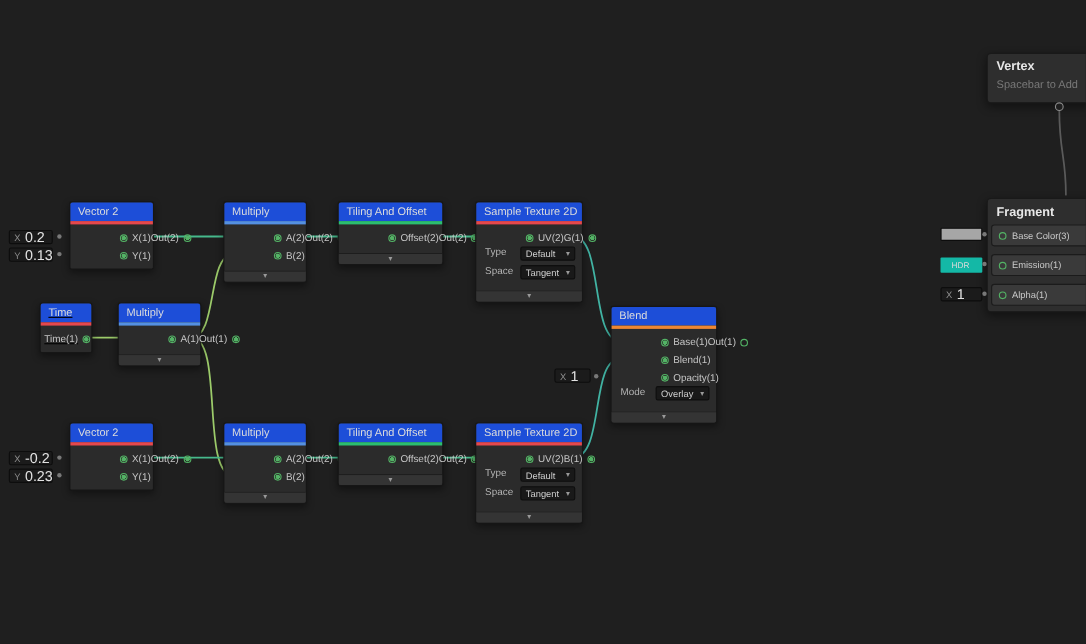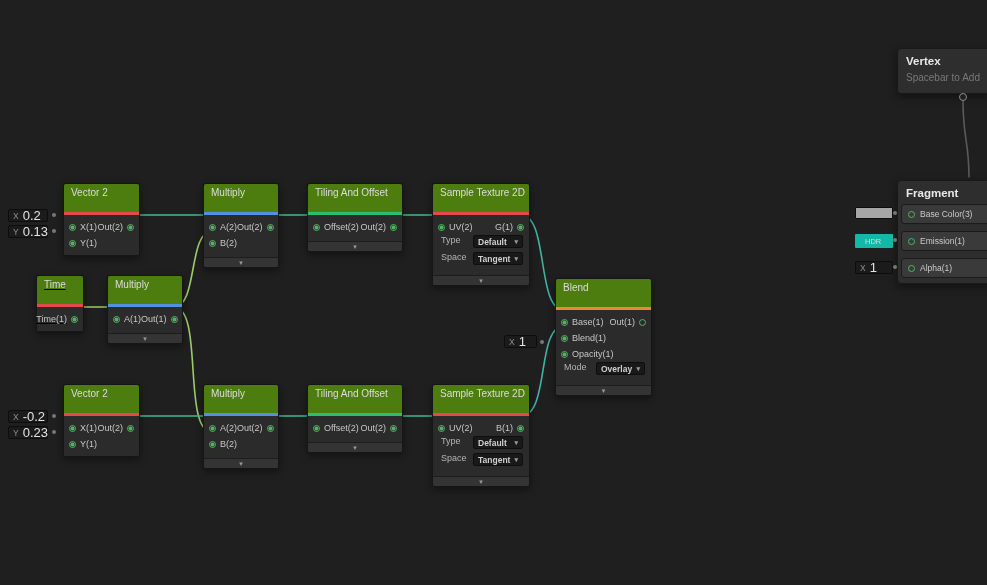--- a/index.html
+++ b/index.html
@@ -14,40 +14,40 @@
   .e-vec2{stroke:#46B98C;}
   .e-float{stroke:#9CCB6A;}
   .e-teal{stroke:#41B3A3;}
   .e-stack{stroke:#5A5A5A;stroke-width:2;}
 
   .node{
     position:absolute;background:#2B2B2B;border:1px solid #161616;border-radius:2px;
     box-shadow:0 3px 7px rgba(0,0,0,.4);box-sizing:border-box;
   }
   .ntitle{
-    height:28px;line-height:17px;background:#4d7c0f;color:#DCDCDC;font-size:10px;
+    height:17px;line-height:17px;background:#1d4ed8;color:#DCDCDC;font-size:10px;
     padding:0 7px;border-radius:2px 2px 0 0;white-space:nowrap;overflow:hidden;
   }
   .strip{height:3px;}
   .s-red{background:#E5484D;}
   .s-blue{background:#5490E2;}
   .s-green{background:#2BBE70;}
   .s-orange{background:#ED8733;}
   .nbody{padding:4px 0;}
-  .prow{height:16px;display:flex;align-items:center;justify-content:space-between;padding:0 5px;}
+  .prow{height:16px;display:flex;align-items:center;justify-content:space-between;padding:0 5px;margin-left:40px;}
   .prow.only-out{justify-content:flex-end;}
   .pin{display:flex;align-items:center;gap:4px;color:#C6C6C6;font-size:9px;white-space:nowrap;}
   .dot{width:7px;height:7px;border:1px solid #53B365;border-radius:50%;box-sizing:border-box;flex:none;background:transparent;}
   .dot.f{background:radial-gradient(circle,#53B365 0px,#53B365 1.8px,rgba(0,0,0,0) 2.2px);}
   .ctrl{height:17px;display:flex;align-items:flex-start;padding:0 6px 0 8px;gap:6px;}
   .clabel{font-size:9px;color:#B4B4B4;width:26px;flex:none;}
   .dd{
     flex:1;background:#191919;border:1px solid #0E0E0E;border-radius:2px;height:13px;
     display:flex;align-items:center;justify-content:space-between;padding:0 4px;
-    color:#CFCFCF;font-size:8.5px;box-sizing:border-box;font-weight:bold;
+    color:#CFCFCF;font-size:8.5px;box-sizing:border-box;
   }
   .dd .arr{font-size:7px;color:#999;}
   .collapse{
     height:9px;margin-top:2px;border-top:1px solid #1D1D1D;background:#343434;
     display:flex;align-items:center;justify-content:center;font-size:7px;color:#9A9A9A;
     border-radius:0 0 2px 2px;line-height:9px;
   }
 
   .fwidget{
     position:absolute;height:13px;background:#1B1B1B;border:1px solid #0D0D0D;border-radius:2px;

